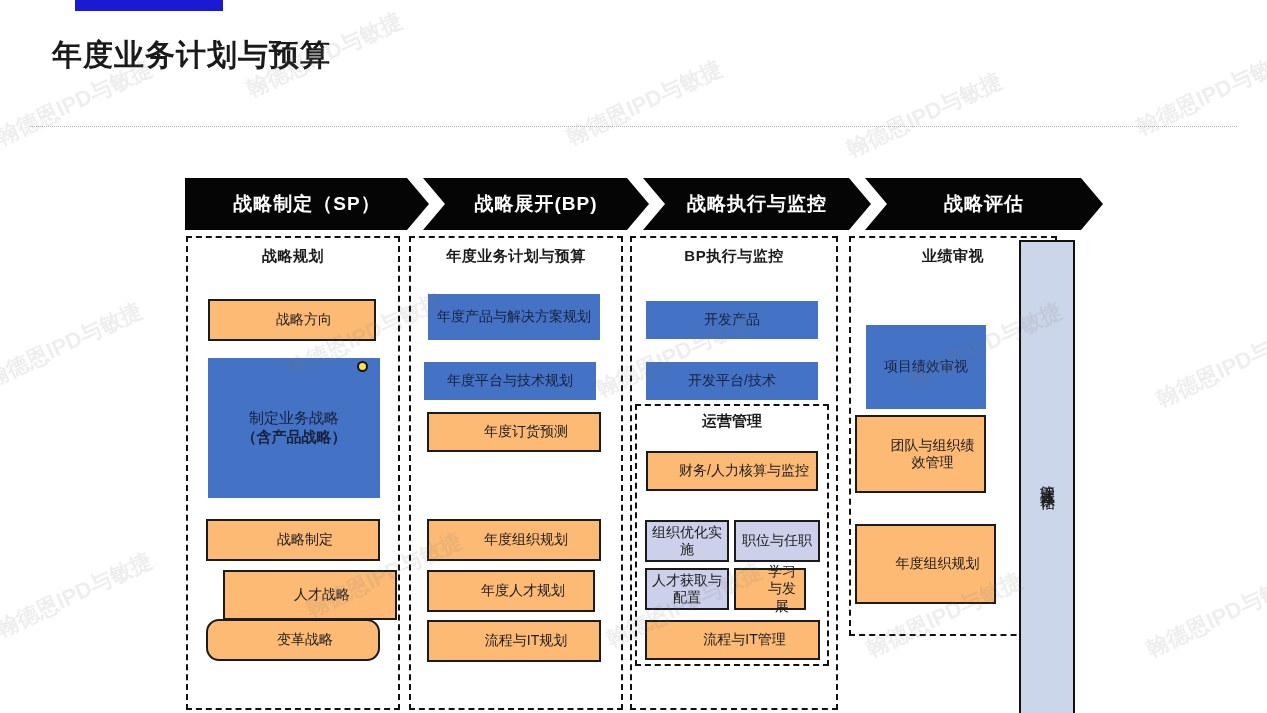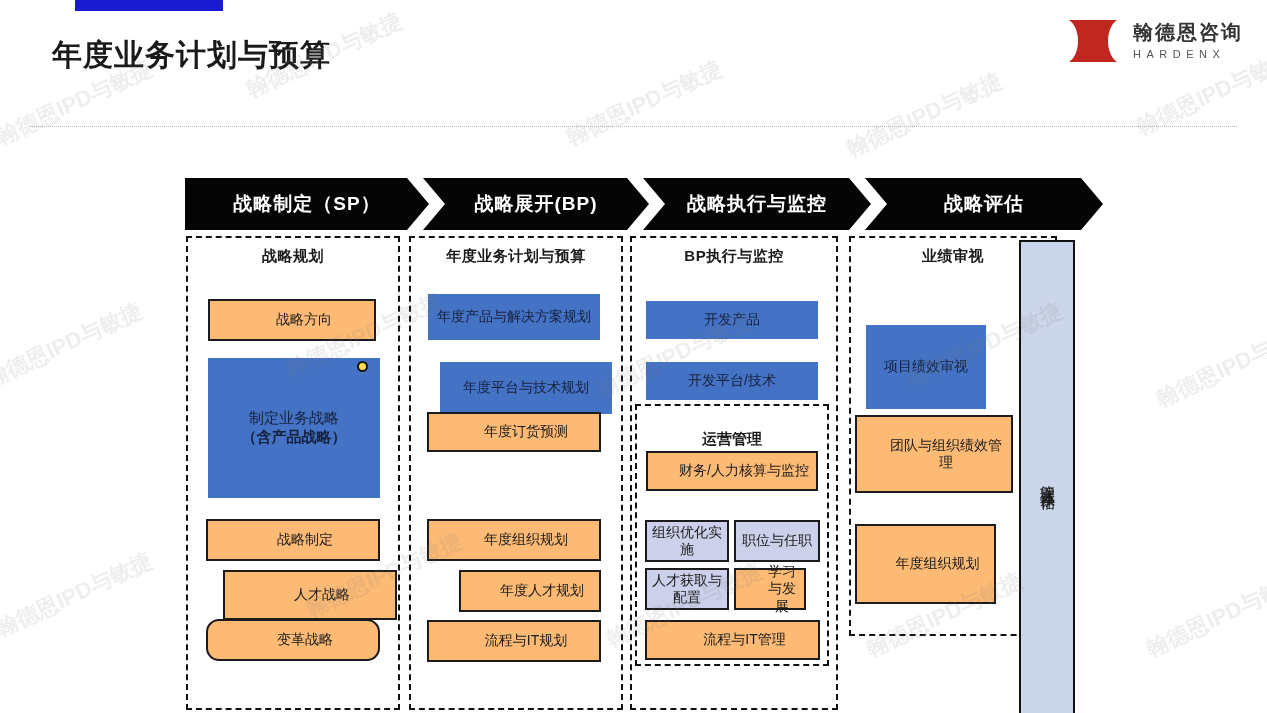--- a/index.html
+++ b/index.html
@@ -77,43 +77,43 @@
   .c1-org   {position:absolute;left:206px;top:519px;width:174px;height:42px;}
   .c1-tal   {position:absolute;left:223px;top:570px;width:174px;height:50px;}
   .c1-chg   {position:absolute;left:206px;top:619px;width:174px;height:42px;border-radius:13px;}
   .dot{
     position:absolute;left:357px;top:361px;width:11px;height:11px;border-radius:50%;
     background:#ffe14d;border:2px solid #141414;box-sizing:border-box;
   }
 
   
   .c2-a{position:absolute;left:428px;top:294px;width:172px;height:46px;}
-  .c2-b{position:absolute;left:440px;top:362px;width:172px;height:52px;}
+  .c2-b{position:absolute;left:424px;top:362px;width:172px;height:38px;}
   .c2-c{position:absolute;left:427px;top:412px;width:174px;height:40px;}
   .c2-d{position:absolute;left:427px;top:460px;width:174px;height:40px;}
   .c2-e{position:absolute;left:427px;top:519px;width:174px;height:42px;}
-  .c2-f{position:absolute;left:427px;top:570px;width:142px;height:42px;margin-left:32px;}
+  .c2-f{position:absolute;left:427px;top:570px;width:168px;height:42px;}
   .c2-g{position:absolute;left:427px;top:620px;width:174px;height:42px;}
 
   
   .c3-a{position:absolute;left:646px;top:301px;width:172px;height:38px;}
   .c3-b{position:absolute;left:646px;top:362px;width:172px;height:38px;}
   .ops-box{position:absolute;left:635px;top:404px;width:194px;height:262px;
            border:2px dashed #111;box-sizing:border-box;}
-  .ops-title{text-align:center;font-size:15px;font-weight:bold;color:#1b1b1b;margin-top:24px;}
+  .ops-title{text-align:center;font-size:15px;font-weight:bold;color:#1b1b1b;margin-top:6px;}
   .c3-c{position:absolute;left:646px;top:451px;width:172px;height:40px;}
   .c3-d{position:absolute;left:645px;top:520px;width:84px;height:42px;}
   .c3-e{position:absolute;left:734px;top:520px;width:86px;height:42px;}
   .c3-f{position:absolute;left:645px;top:568px;width:84px;height:42px;}
   .c3-g{position:absolute;left:734px;top:568px;width:72px;height:42px;}
   .c3-h{position:absolute;left:645px;top:620px;width:175px;height:40px;}
 
   
   .c4-a{position:absolute;left:866px;top:325px;width:120px;height:84px;}
-  .c4-b{position:absolute;left:855px;top:415px;width:158px;height:78px;}
+  .c4-b{position:absolute;left:855px;top:415px;width:131px;height:78px;}
   .c4-c{position:absolute;left:855px;top:524px;width:141px;height:80px;}
 
   
   .vpanel{
     position:absolute;left:1019px;top:240px;width:56px;height:480px;
     background:#ccd6ea;border:2px solid #111;box-sizing:border-box;
     display:flex;align-items:center;justify-content:center;
   }
   .vpanel span{
     writing-mode:vertical-rl;text-orientation:upright;
@@ -134,29 +134,20 @@
 </head>
 <body>
 
 <div id="slide">
 
   <div class="top-bar"></div>
 
   <div class="title">年度业务计划与预算</div>
   <div class="rule"></div>
 
-  <div class="logo">
-    <svg class="logo-mark" viewBox="0 0 56 46">
-      <path d="M4 2 H52 C40 10 40 36 52 44 H4 C16 36 16 10 4 2 Z" fill="#c0271f"></path>
-    </svg>
-    <div class="logo-txt">
-      <div class="logo-cn">翰德恩咨询</div>
-      <div class="logo-en">HARDENX</div>
-    </div>
-  </div>
 
   <div class="chev-row">
     <div class="chev first c0">战略制定（SP）</div>
     <div class="chev c1">战略展开(BP)</div>
     <div class="chev c2">战略执行与监控</div>
     <div class="chev c3">战略评估</div>
   </div>
 
   <div class="col k0">
     <div class="col-title">战略规划</div>

